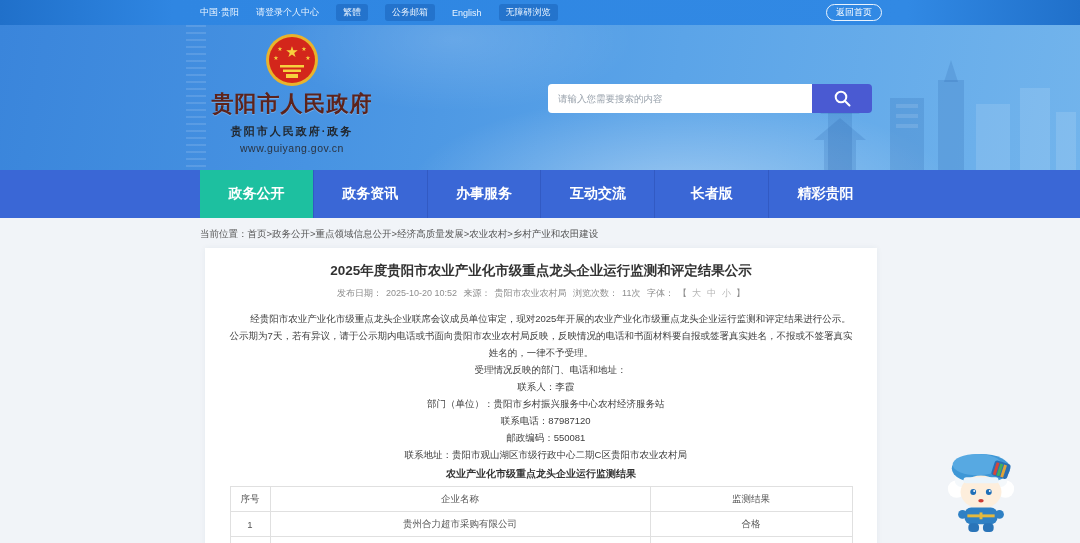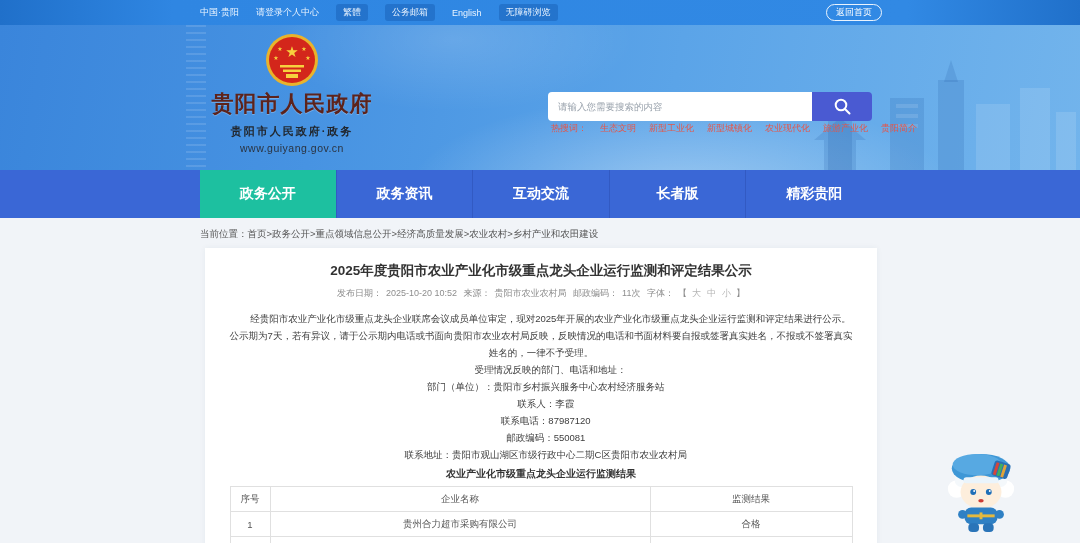--- a/index.html
+++ b/index.html
@@ -29,21 +29,21 @@
   .skyline { position:absolute; right:0; bottom:0; }
 
   .logo-block { position:absolute; left:206px; top:8px; width:172px; text-align:center; }
   .emblem { display:block; margin:0 auto 2px; }
   .site-name { font-size:22px; font-weight:800; color:#5d231b; letter-spacing:1px;
     text-shadow:0 1px 0 rgba(255,255,255,.25); white-space:nowrap; }
   .site-subtitle { margin-top:5px; font-size:11px; font-weight:700; color:#21272e;
     letter-spacing:2px; white-space:nowrap; }
   .site-url { margin-top:3px; font-size:10.5px; color:#2a3340; letter-spacing:.5px; }
 
-  .search-box { position:absolute; left:548px; top:67px; width:324px; height:29px; display:flex; }
+  .search-box { position:absolute; left:548px; top:59px; width:324px; height:29px; display:flex; }
   .search-input { flex:1; height:29px; border:none; outline:none; background:#fff;
     border-radius:4px 0 0 4px; padding:0 10px; font-size:9.5px; color:#444;
     font-family:"Liberation Sans","DejaVu Sans",sans-serif; }
   .search-input::placeholder { color:#9aa3ad; }
   .search-btn { width:60px; height:29px; border:none; background:#4a5ad2; border-radius:0 4px 4px 0;
     cursor:pointer; display:flex; align-items:center; justify-content:center; }
 
   .hotwords { position:absolute; left:551px; top:97px; display:flex; gap:13px;
     font-size:9px; color:#e4564a; white-space:nowrap; }
   .hotwords .hw { cursor:pointer; }
@@ -144,60 +144,52 @@
     <div class="search-box">
       <input class="search-input" type="text" placeholder="请输入您需要搜索的内容" style="">
       <button class="search-btn">
         <svg width="19" height="19" viewBox="0 0 19 19">
           <circle cx="8" cy="8" r="5.3" fill="none" stroke="#fff" stroke-width="2"></circle>
           <line x1="12.2" y1="12.2" x2="16.5" y2="16.5" stroke="#fff" stroke-width="2" stroke-linecap="round"></line>
         </svg>
       </button>
     </div>
 
-    <div class="hotwords">
-      <span>热搜词：</span>
-      <span class="hw">生态文明</span>
-      <span class="hw">新型工业化</span>
-      <span class="hw">新型城镇化</span>
-      <span class="hw">农业现代化</span>
-      <span class="hw">旅游产业化</span>
-      <span class="hw">贵阳简介</span>
-    </div>
   </div>
 
   <div class="nav">
     <div class="nav-inner">
       <div class="nav-tab active">政务公开</div>
       <div class="nav-tab">政务资讯</div>
+      <div class="nav-tab">办事服务</div>
       <div class="nav-tab">互动交流</div>
       <div class="nav-tab">长者版</div>
       <div class="nav-tab">精彩贵阳</div>
     </div>
   </div>
 
   <div class="breadcrumb">
     <span>当前位置：</span><span class="bc-path">首页&gt;政务公开&gt;重点领域信息公开&gt;经济高质量发展&gt;农业农村&gt;乡村产业和农田建设</span>
   </div>
 
   <div class="card">
     <h2 class="article-title">2025年度贵阳市农业产业化市级重点龙头企业运行监测和评定结果公示</h2>
 
     <div class="article-meta">
       <span>发布日期：</span><span>2025-10-20 10:52</span>
       <span>来源：</span><span>贵阳市农业农村局</span>
-      <span>邮政编码：</span><span>11次</span>
+      <span>浏览次数：</span><span>11次</span>
       <span>字体：</span><span>【</span><span class="fsize">大</span><span class="fsize">中</span><span class="fsize">小</span><span>】</span>
     </div>
 
     <div class="article-body">
       <p class="p-indent">经贵阳市农业产业化市级重点龙头企业联席会议成员单位审定，现对2025年开展的农业产业化市级重点龙头企业运行监测和评定结果进行公示。公示期为7天，若有异议，请于公示期内电话或书面向贵阳市农业农村局反映，反映情况的电话和书面材料要自报或签署真实姓名，不报或不签署真实姓名的，一律不予受理。</p>
       <p class="p-indent">受理情况反映的部门、电话和地址：</p>
+      <p class="p-contact">联系人：李霞</p>
       <p class="p-contact">部门（单位）：贵阳市乡村振兴服务中心农村经济服务站</p>
-      <p class="p-contact">联系人：李霞</p>
       <p class="p-contact">联系电话：87987120</p>
       <p class="p-contact">邮政编码：550081</p>
       <p class="p-contact">联系地址：贵阳市观山湖区市级行政中心二期C区贵阳市农业农村局</p>
     </div>
 
     <div class="table-caption">农业产业化市级重点龙头企业运行监测结果</div>
 
     <table class="result-table">
       <thead>
         <tr>

